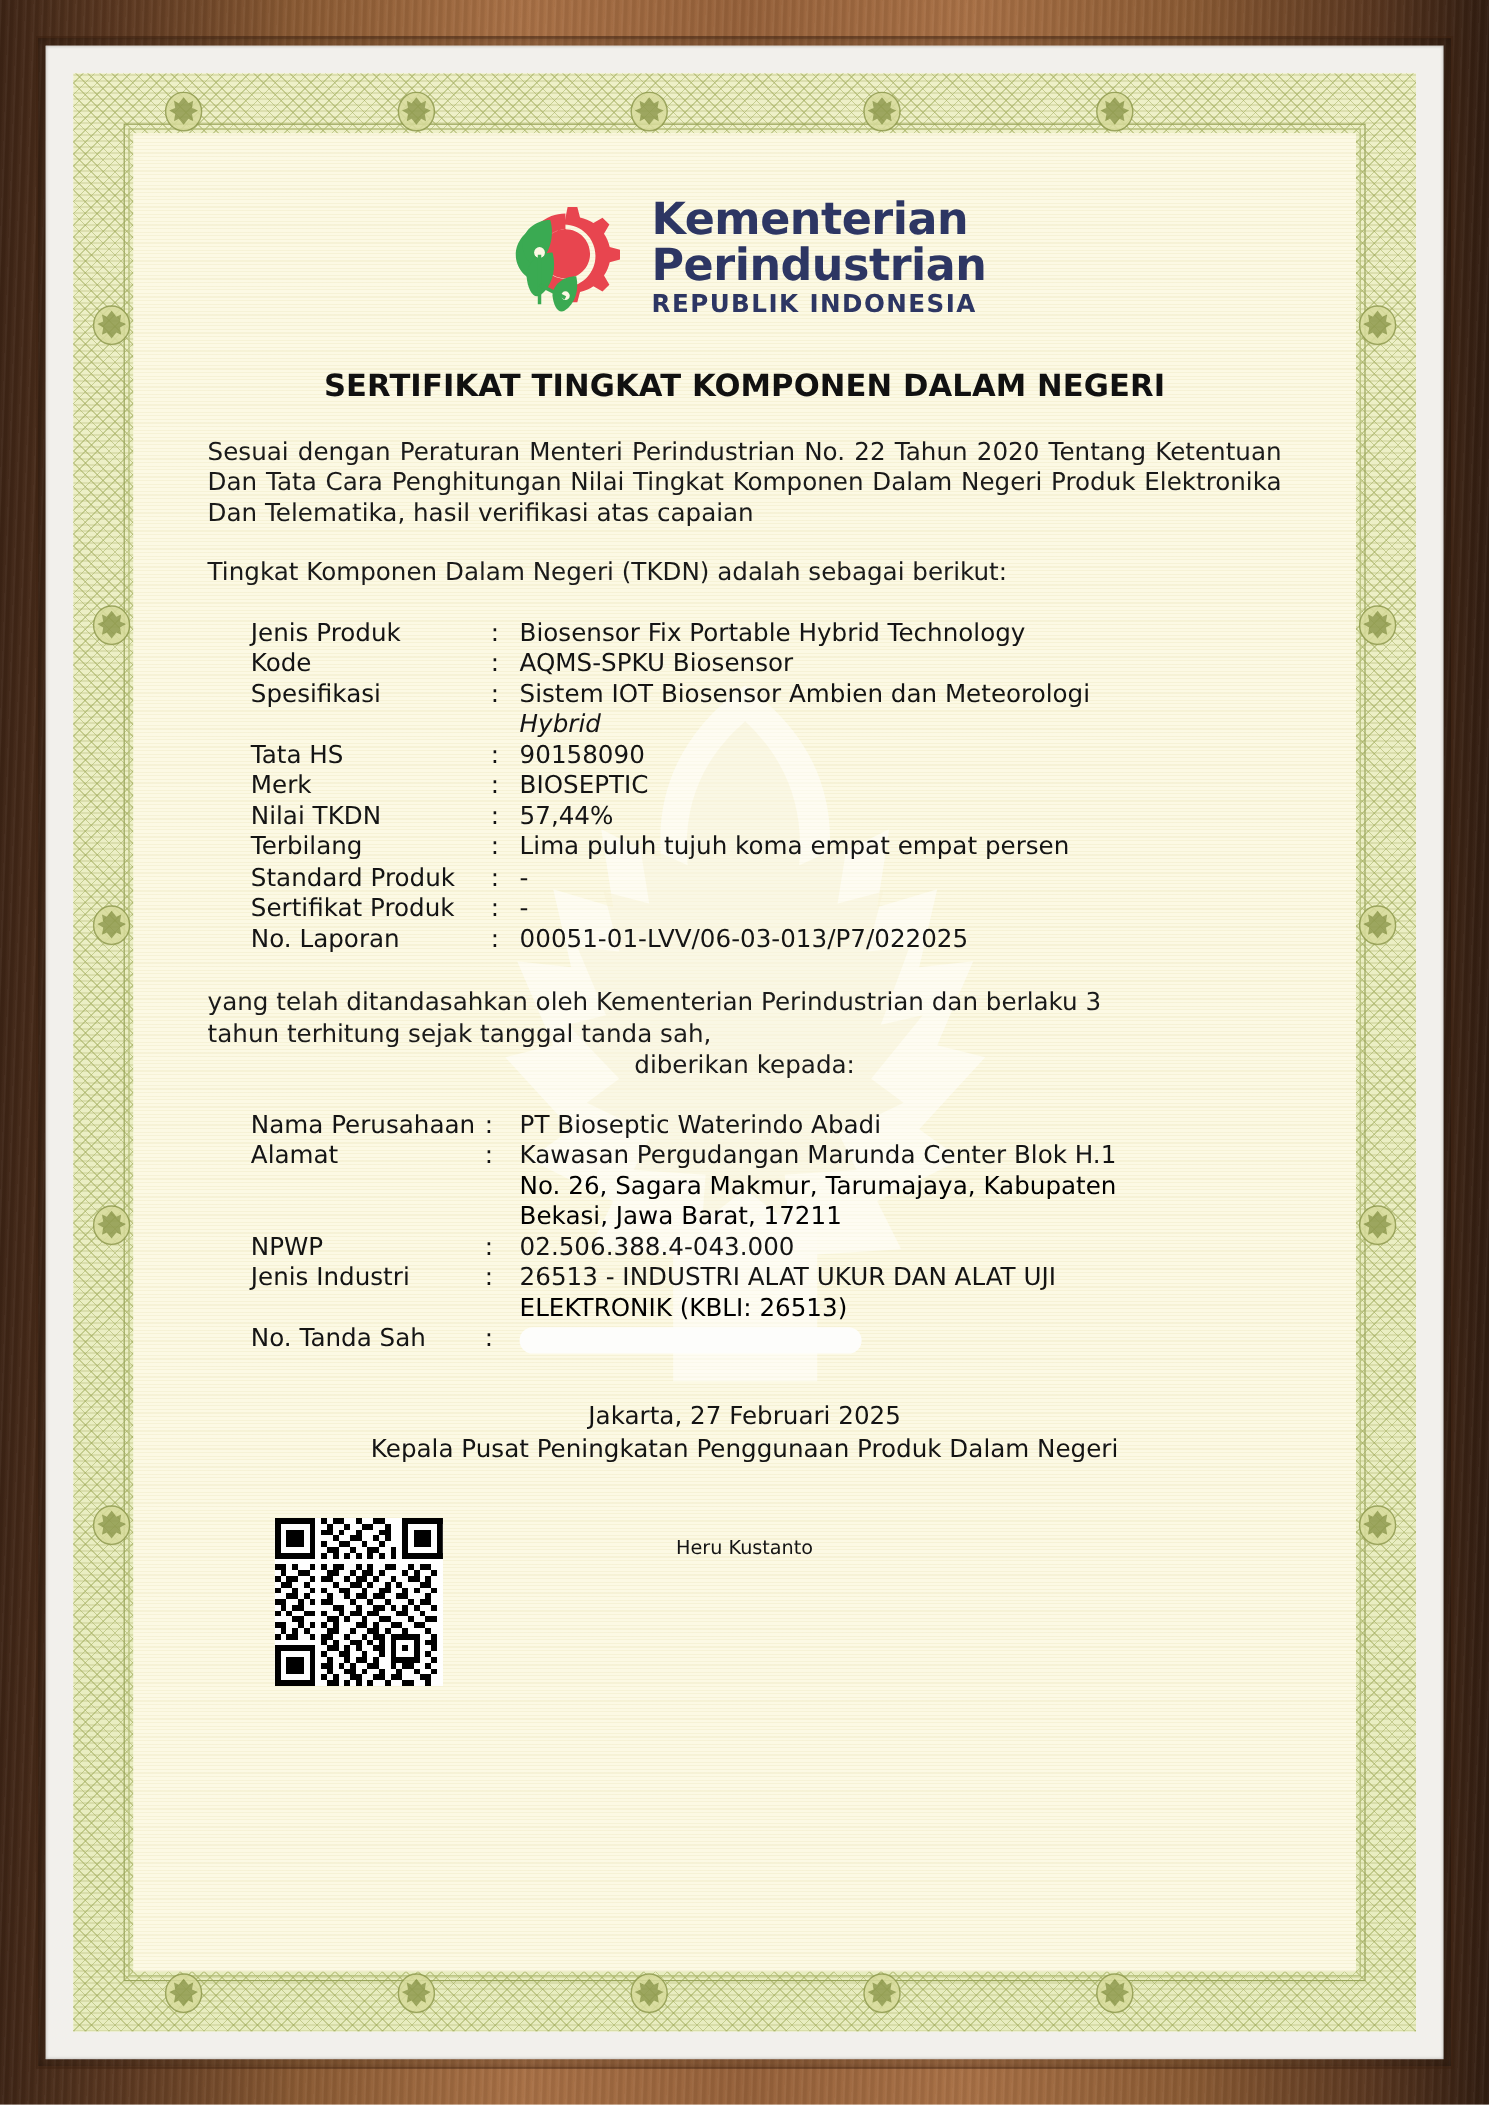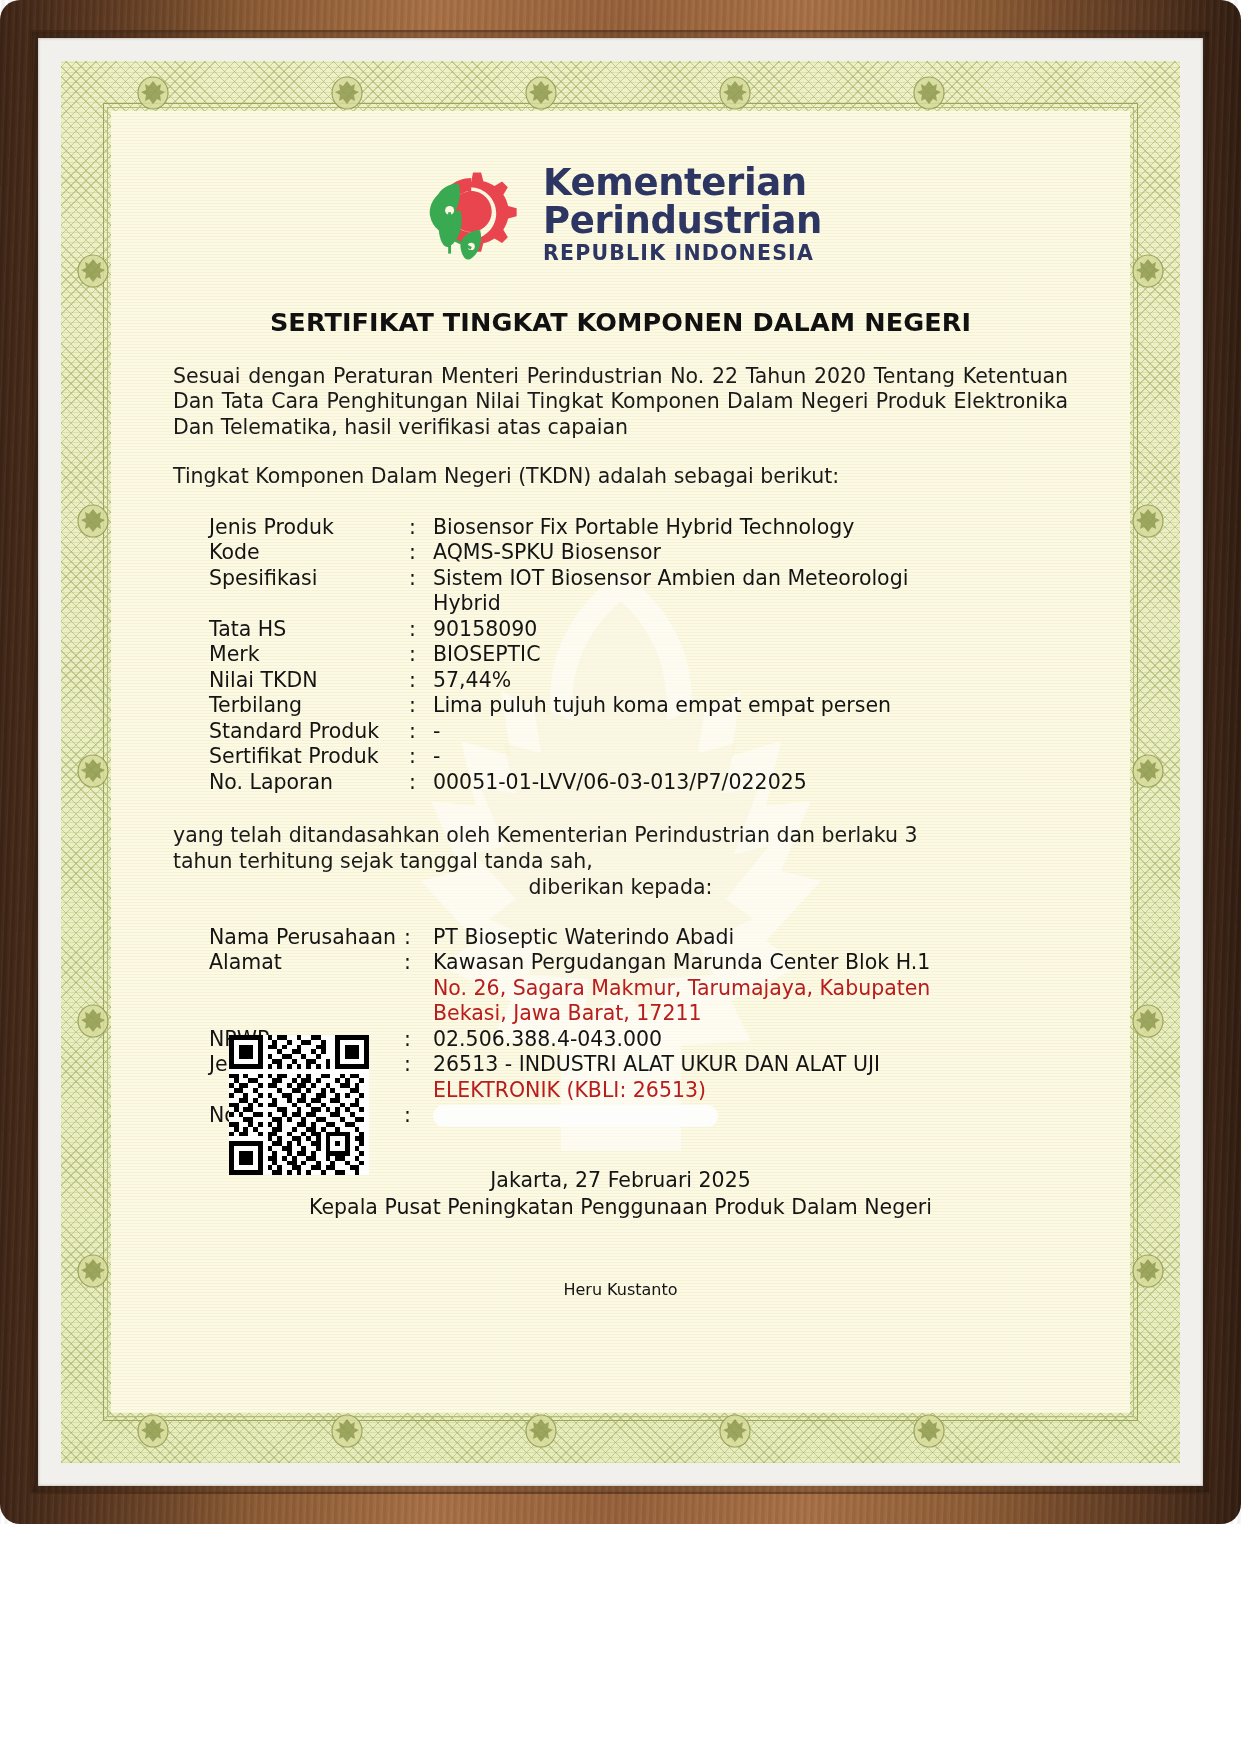--- a/index.html
+++ b/index.html
@@ -9,26 +9,25 @@
     height: 1754px;
     font-family: "DejaVu Sans", sans-serif;
     background: #ffffff;
     overflow: hidden;
   }
 
   
   .frame-outer {
     position: relative;
     width: 1241px;
-    height: 1524px;
+    height: 1754px;
     background:
       linear-gradient(90deg,
         #3d2415 0%, #5a3720 8%, #8a5a33 20%, #a87045 35%,
         #96613a 50%, #a87045 65%, #8a5a33 80%, #5a3720 92%, #301c10 100%);
-    border-radius: 20px;
   }
   .frame-grain {
     position: absolute; inset: 0;
     background-image: repeating-linear-gradient(
       92deg,
       rgba(255,255,255,0.045) 0px,
       rgba(255,255,255,0.045) 1px,
       rgba(0,0,0,0.05) 2px,
       rgba(0,0,0,0.05) 4px,
       rgba(255,255,255,0.02) 6px,
@@ -166,34 +165,34 @@
     text-justify: inter-word;
   }
   .intro span.lastline { display: block; text-align: left; margin-top: 24px; }
 
   
   .kv-block { margin-top: 25px; padding-left: 36px; }
   .kv-row { display: flex; font-size: 20.5px; line-height: 1.245; color: #141414; }
   .kv-label { width: 200px; flex: 0 0 200px; }
   .kv-colon { width: 24px; flex: 0 0 24px; }
   .kv-value { flex: 1 1 auto; }
-  .kv-cont { padding-left: 224px; font-size: 20.5px; line-height: 1.245; color: #141414; }
+  .kv-cont { padding-left: 224px; font-size: 20.5px; line-height: 1.245; color: #141414; font-style: italic; }
 
   .mid-para {
     margin-top: 28px;
     font-size: 20.5px;
     line-height: 1.26;
     color: #1a1a1a;
   }
   .mid-centered { text-align: center; }
 
   .kv-block2 { margin-top: 24px; padding-left: 36px; }
   .kv2-label { width: 195px; flex: 0 0 195px; }
   .kv2-colon { width: 29px; flex: 0 0 29px; }
-  .kv-cont2 { padding-left: 224px; font-size: 20.5px; line-height: 1.245; color: #b91c1c; }
+  .kv-cont2 { padding-left: 224px; font-size: 20.5px; line-height: 1.245; color: #000000; }
 
   .redacted {
     display: inline-block;
     width: 285px; height: 22px;
     background: #fdfdfb;
     vertical-align: middle;
     border-radius: 11px;
   }
 
   .sign-block { margin-top: 38px; text-align: center; font-size: 20.5px; line-height: 1.3; color: #141414; }

